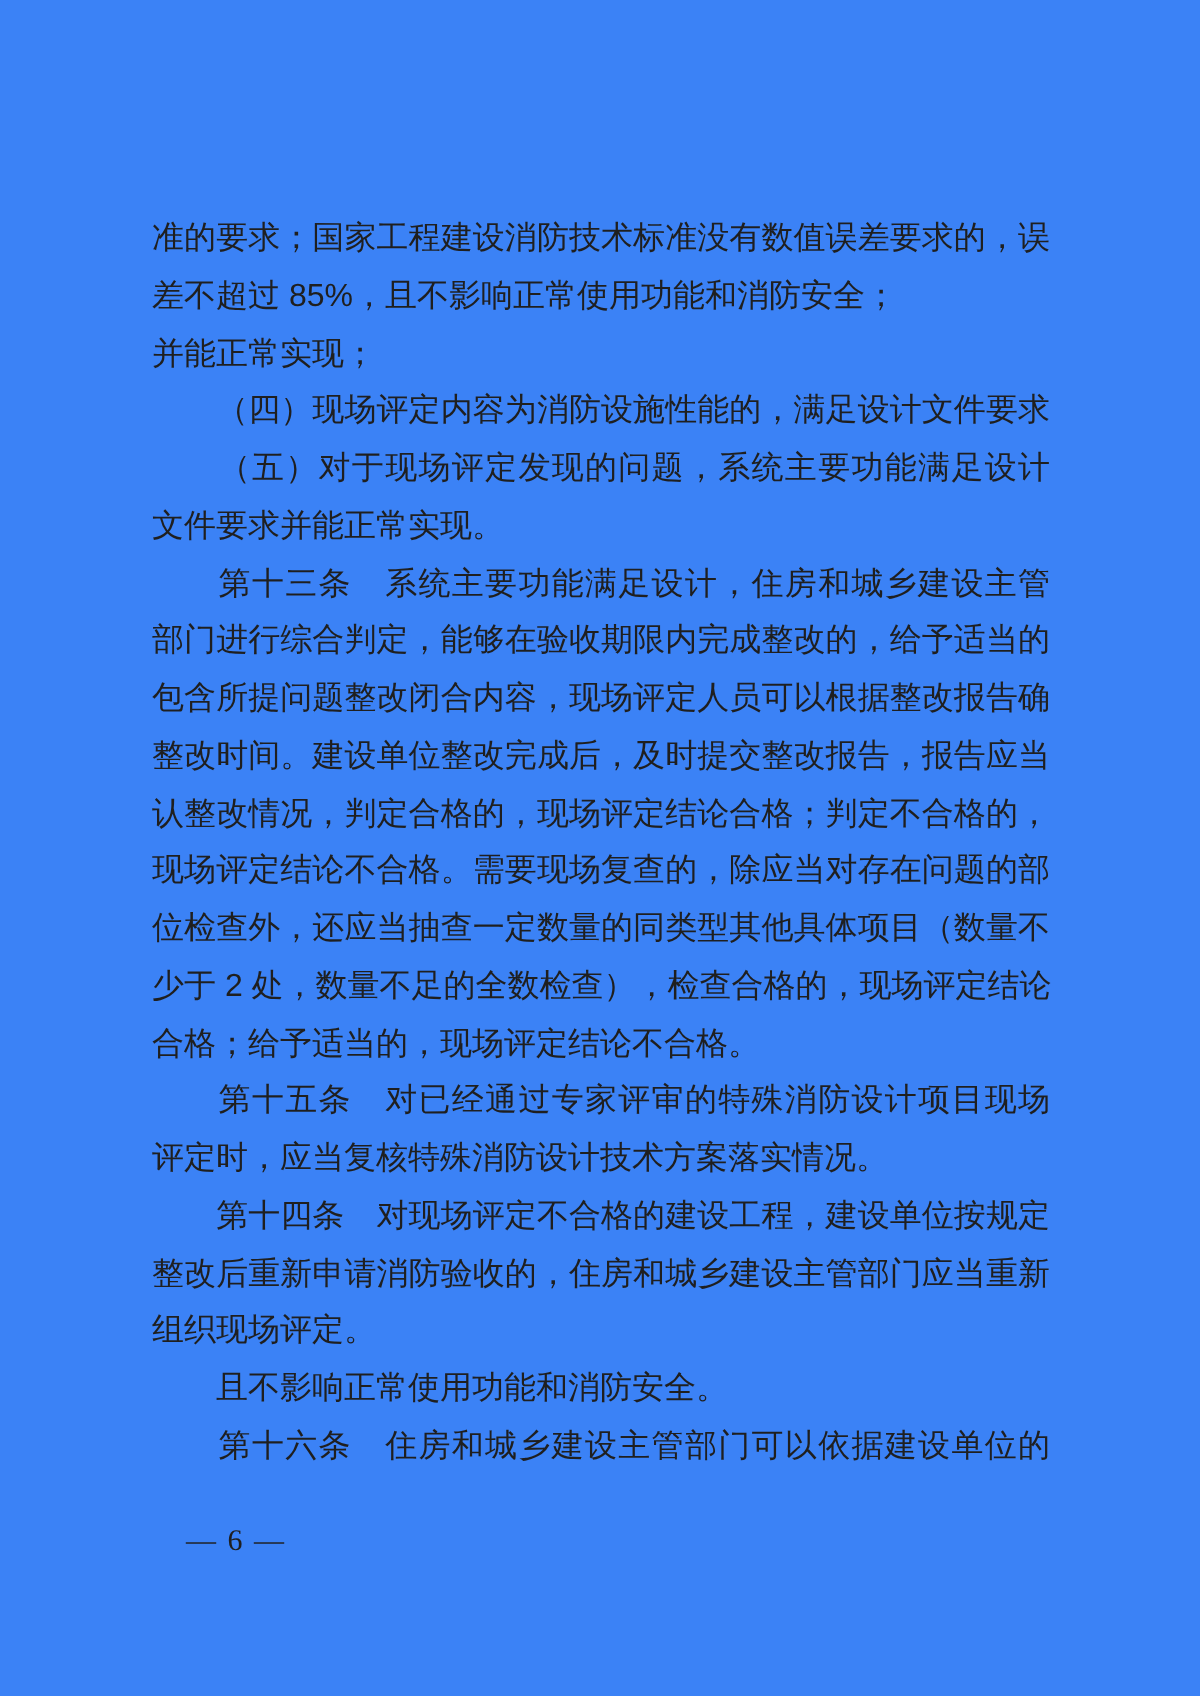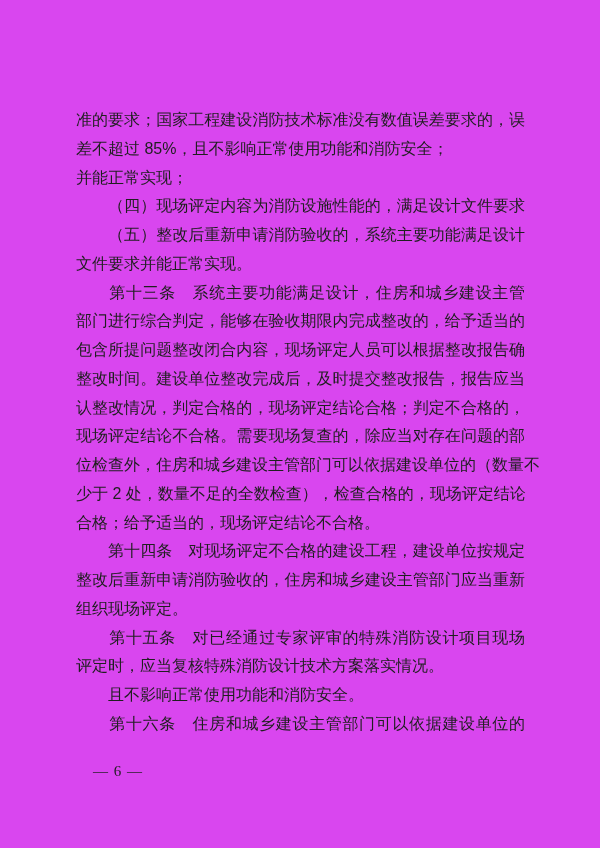--- a/index.html
+++ b/index.html
@@ -4,21 +4,21 @@
 <style>
   html, body {
     margin: 0;
     padding: 0;
     background: #ffffff;
   }
   .page {
     position: relative;
     width: 600px;
     height: 848px;
-    background: #d946ef;
+    background: #3b82f6;
     overflow: hidden;
   }
   .content {
     position: absolute;
     left: 76px;
     top: 106px;
     width: 449px;
   }
   .para {
     margin: 0;
@@ -61,45 +61,45 @@
       <div class="line j">准的要求；国家工程建设消防技术标准没有数值误差要求的，误</div>
       <div class="line">差不超过 85%，且不影响正常使用功能和消防安全；</div>
     </div>
 
     <div class="para">
       <div class="line">并能正常实现；</div>
       <div class="line j">　　（四）现场评定内容为消防设施性能的，满足设计文件要求</div>
     </div>
 
     <div class="para">
-      <div class="line j">　　（五）整改后重新申请消防验收的，系统主要功能满足设计</div>
+      <div class="line j">　　（五）对于现场评定发现的问题，系统主要功能满足设计</div>
       <div class="line">文件要求并能正常实现。</div>
     </div>
 
     <div class="para">
       <div class="line j">　　第十三条　系统主要功能满足设计，住房和城乡建设主管</div>
       <div class="line j">部门进行综合判定，能够在验收期限内完成整改的，给予适当的</div>
       <div class="line j">包含所提问题整改闭合内容，现场评定人员可以根据整改报告确</div>
       <div class="line j">整改时间。建设单位整改完成后，及时提交整改报告，报告应当</div>
       <div class="line j">认整改情况，判定合格的，现场评定结论合格；判定不合格的，</div>
       <div class="line j">现场评定结论不合格。需要现场复查的，除应当对存在问题的部</div>
-      <div class="line j">位检查外，住房和城乡建设主管部门可以依据建设单位的（数量不</div>
+      <div class="line j">位检查外，还应当抽查一定数量的同类型其他具体项目（数量不</div>
       <div class="line j">少于 2 处，数量不足的全数检查），检查合格的，现场评定结论</div>
       <div class="line">合格；给予适当的，现场评定结论不合格。</div>
+    </div>
+
+    <div class="para">
+      <div class="line j">　　第十五条　对已经通过专家评审的特殊消防设计项目现场</div>
+      <div class="line">评定时，应当复核特殊消防设计技术方案落实情况。</div>
     </div>
 
     <div class="para">
       <div class="line j">　　第十四条　对现场评定不合格的建设工程，建设单位按规定</div>
       <div class="line j">整改后重新申请消防验收的，住房和城乡建设主管部门应当重新</div>
       <div class="line">组织现场评定。</div>
-    </div>
-
-    <div class="para">
-      <div class="line j">　　第十五条　对已经通过专家评审的特殊消防设计项目现场</div>
-      <div class="line">评定时，应当复核特殊消防设计技术方案落实情况。</div>
     </div>
 
     <div class="para">
       <div class="line">　　且不影响正常使用功能和消防安全。</div>
     </div>
 
     <div class="para">
       <div class="line j">　　第十六条　住房和城乡建设主管部门可以依据建设单位的</div>
     </div>
 

